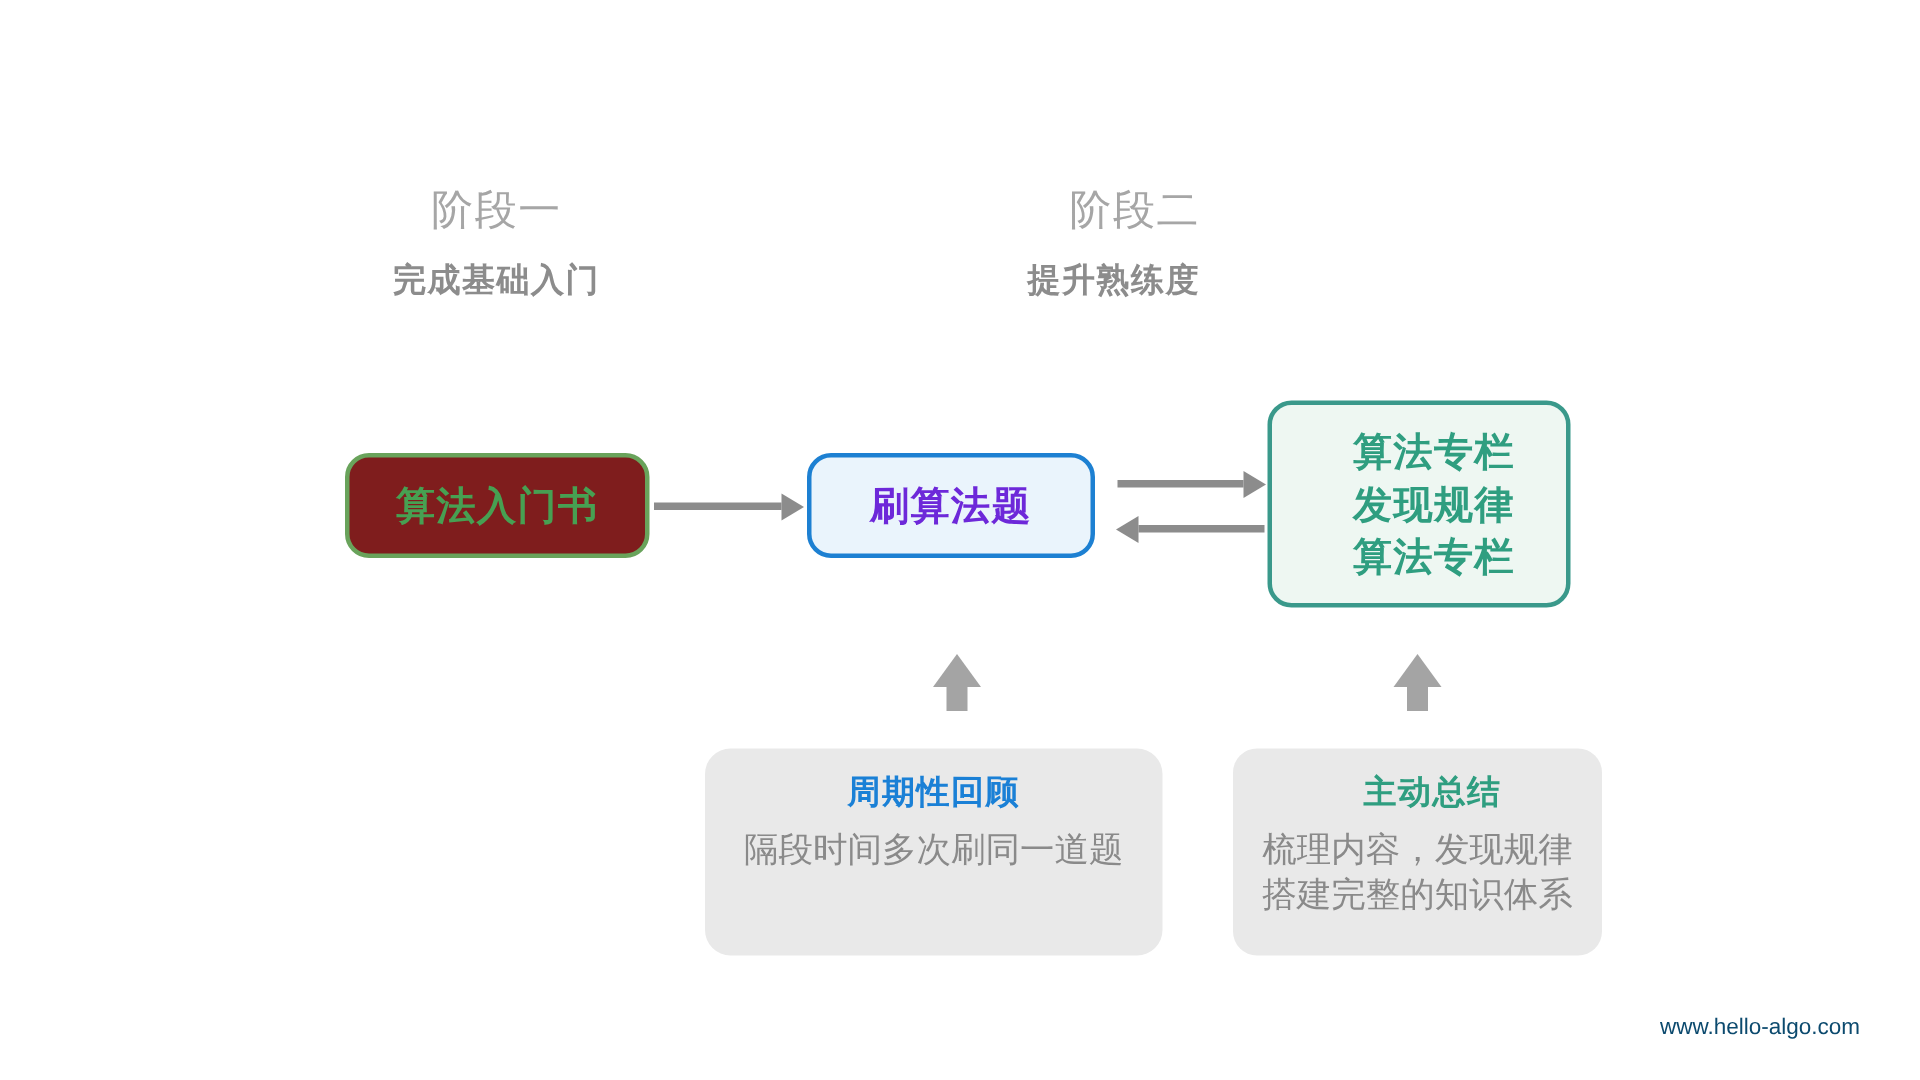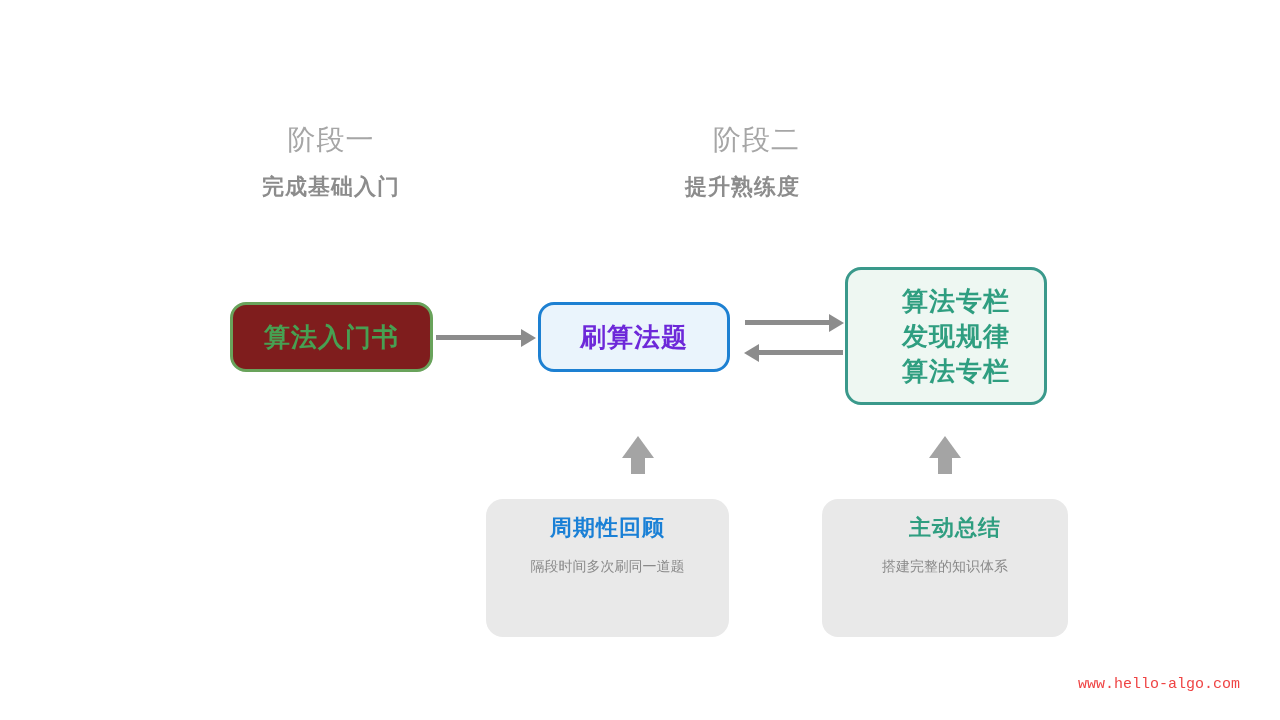--- a/index.html
+++ b/index.html
@@ -124,49 +124,49 @@
 
   
   .panel {
     position: absolute;
     top: 499px;
     height: 138px;
     border-radius: 16px;
     background: #e9e9e9;
     text-align: center;
   }
-  .panel-1 { left: 486px; width: 243px; border-radius: 17px; }
+  .panel-1 { left: 470px; width: 305px; border-radius: 17px; }
   .panel-2 { left: 822px; width: 246px; }
   .panel .panel-title {
     display: block;
     margin-top: 16px;
     font-size: 22px;
     line-height: 26px;
     font-weight: 700;
     letter-spacing: 1px;
   }
   .panel-1 .panel-title { color: #1a80d6; }
   .panel-2 .panel-title { color: #2f9e80; padding-left: 20px; }
   .panel .panel-body {
     margin-top: 10px;
-    font-size: 14px;
+    font-size: 23px;
     line-height: 30px;
     color: #8a8a8a;
     font-weight: 400;
   }
   .panel .panel-line { display: block; }
 
   
   .watermark {
     position: absolute;
     right: 40px;
     top: 676px;
-    font-family: Liberation Mono, monospace;
+    font-family: Liberation Sans, sans-serif;
     font-size: 15px;
-    color: #ef4444;
+    color: #0c4a6e;
   }
 </style>
 </head>
 <body>
 
 <div class="canvas">
 
   <div class="stage stage-1">
     <span class="stage-label">阶段一</span>
     <span class="stage-subtitle">完成基础入门</span>
@@ -203,19 +203,20 @@
 
   <div class="panel panel-1">
     <span class="panel-title">周期性回顾</span>
     <div class="panel-body">
       <span class="panel-line">隔段时间多次刷同一道题</span>
     </div>
   </div>
   <div class="panel panel-2">
     <span class="panel-title">主动总结</span>
     <div class="panel-body">
+      <span class="panel-line">梳理内容，发现规律</span>
       <span class="panel-line">搭建完整的知识体系</span>
     </div>
   </div>
 
   <span class="watermark">www.hello-algo.com</span>
 
 </div>
 
 </body></html>

